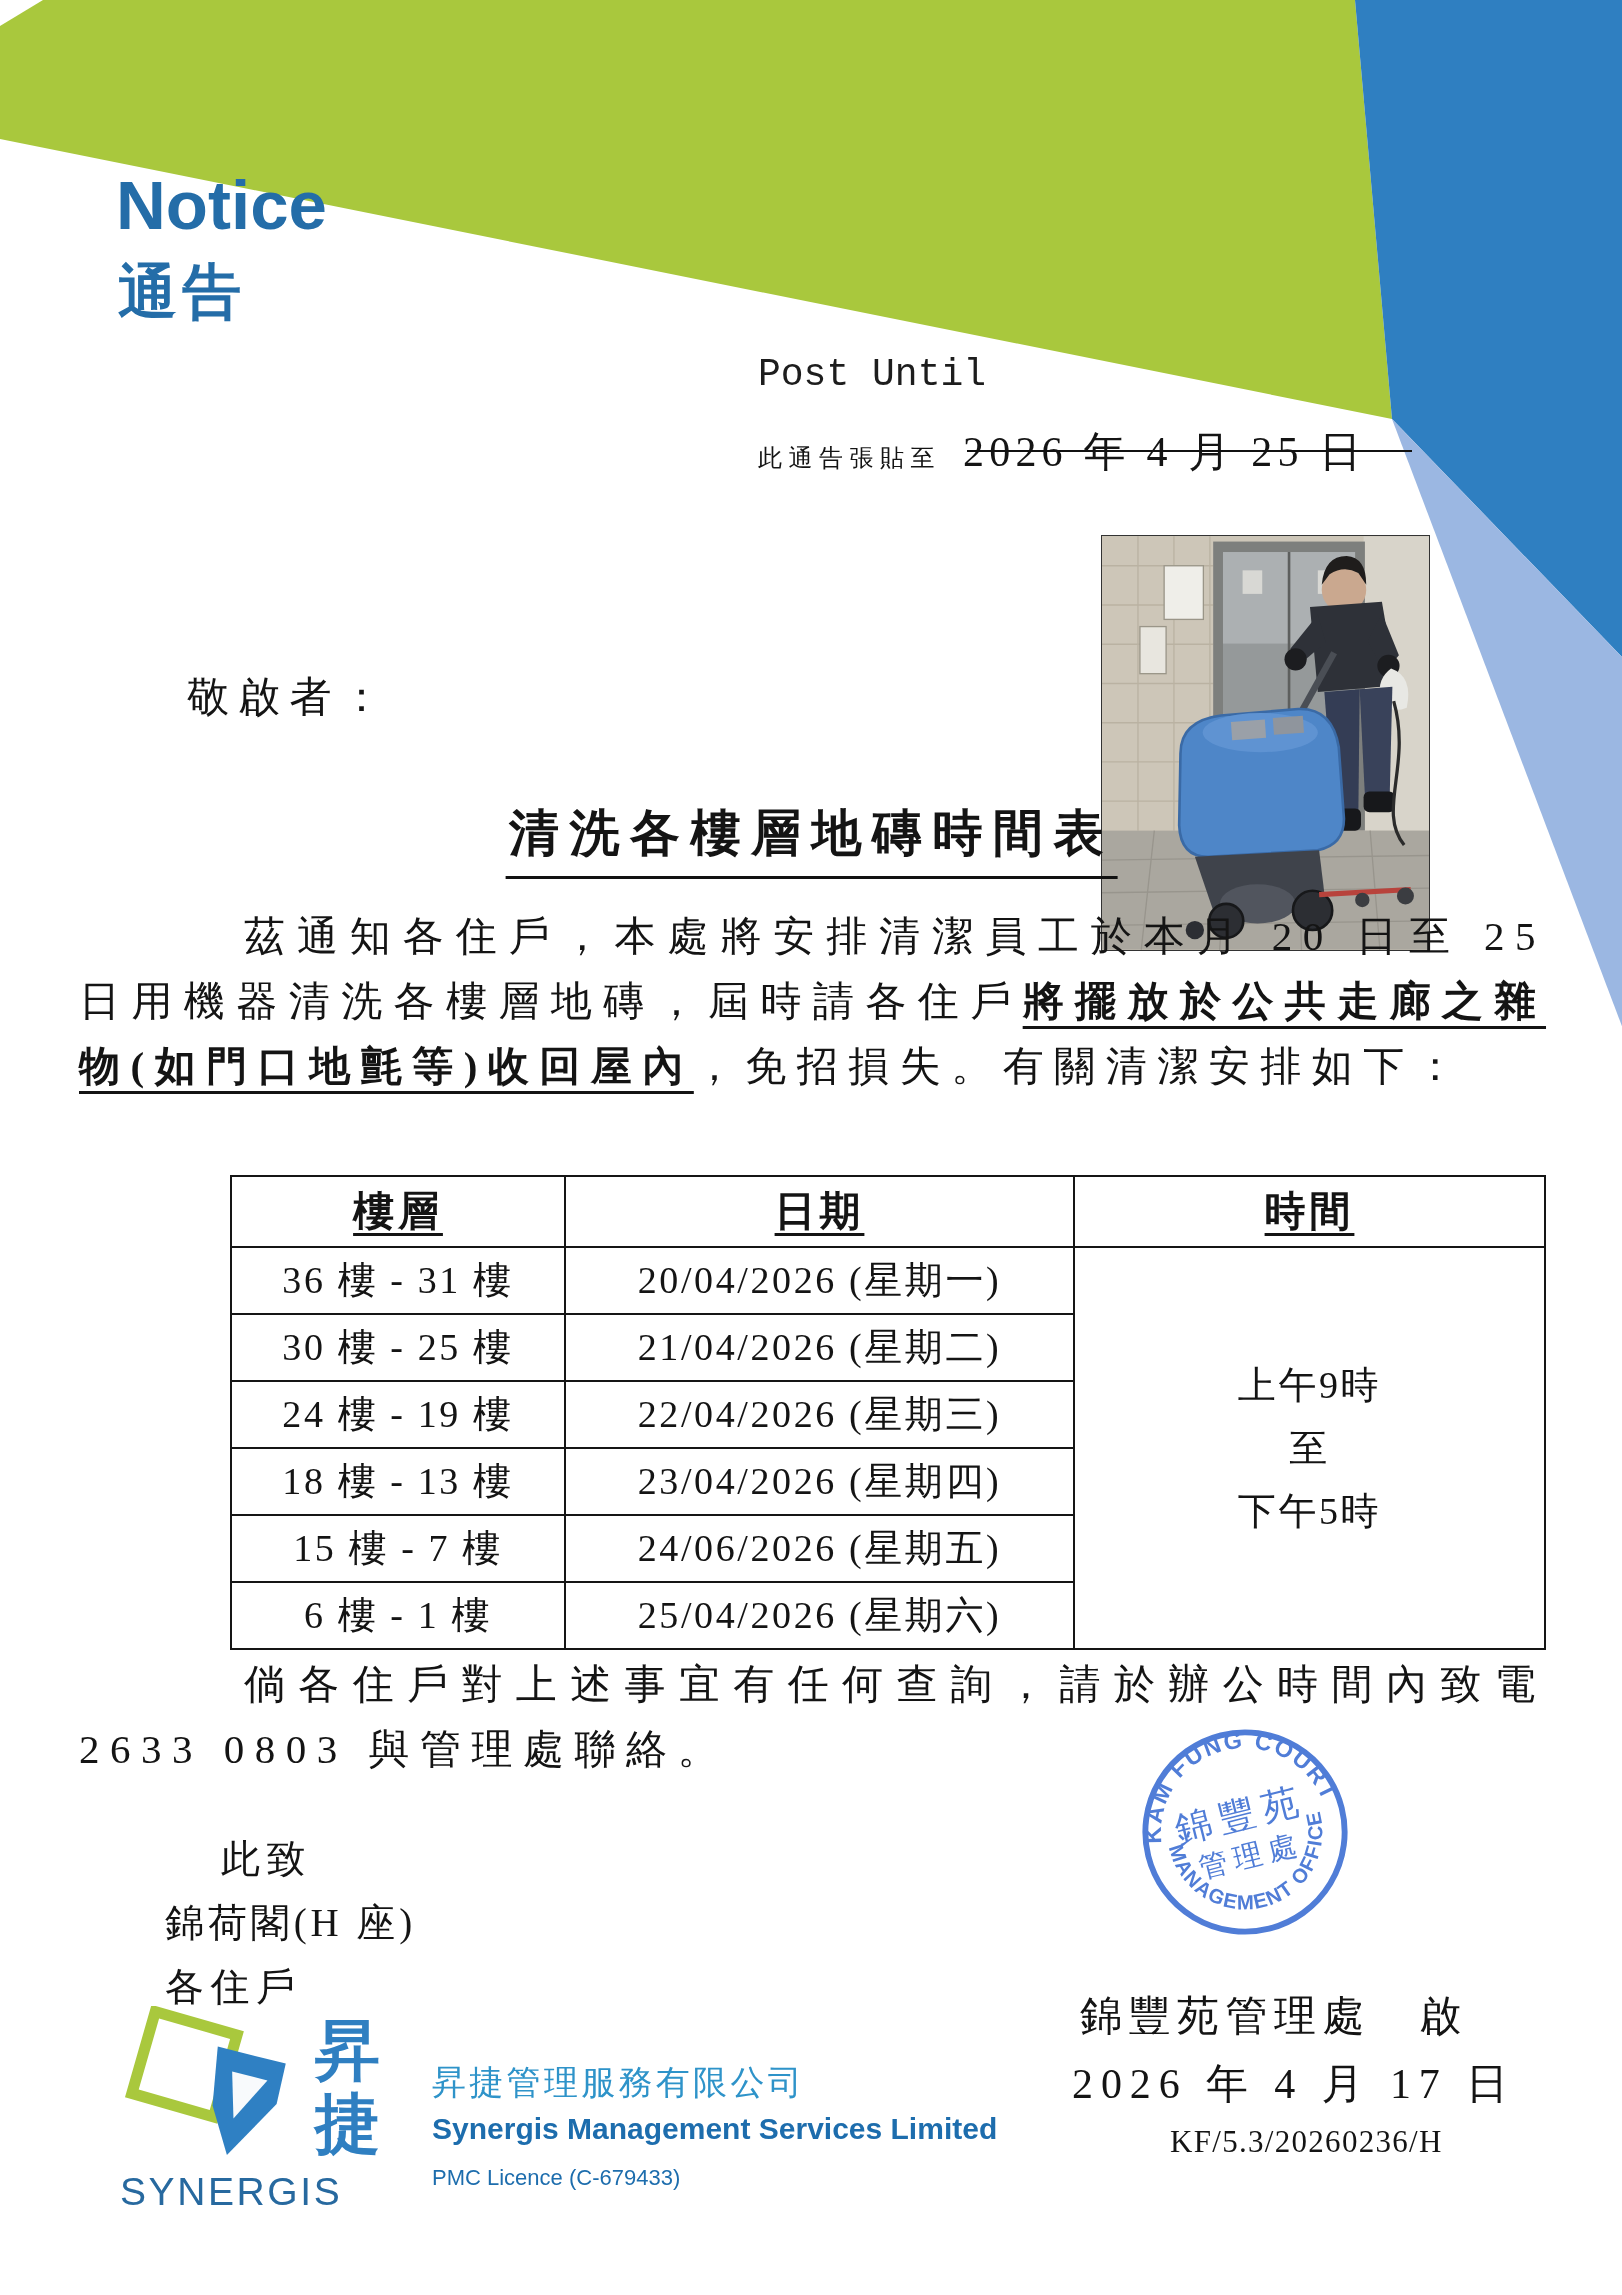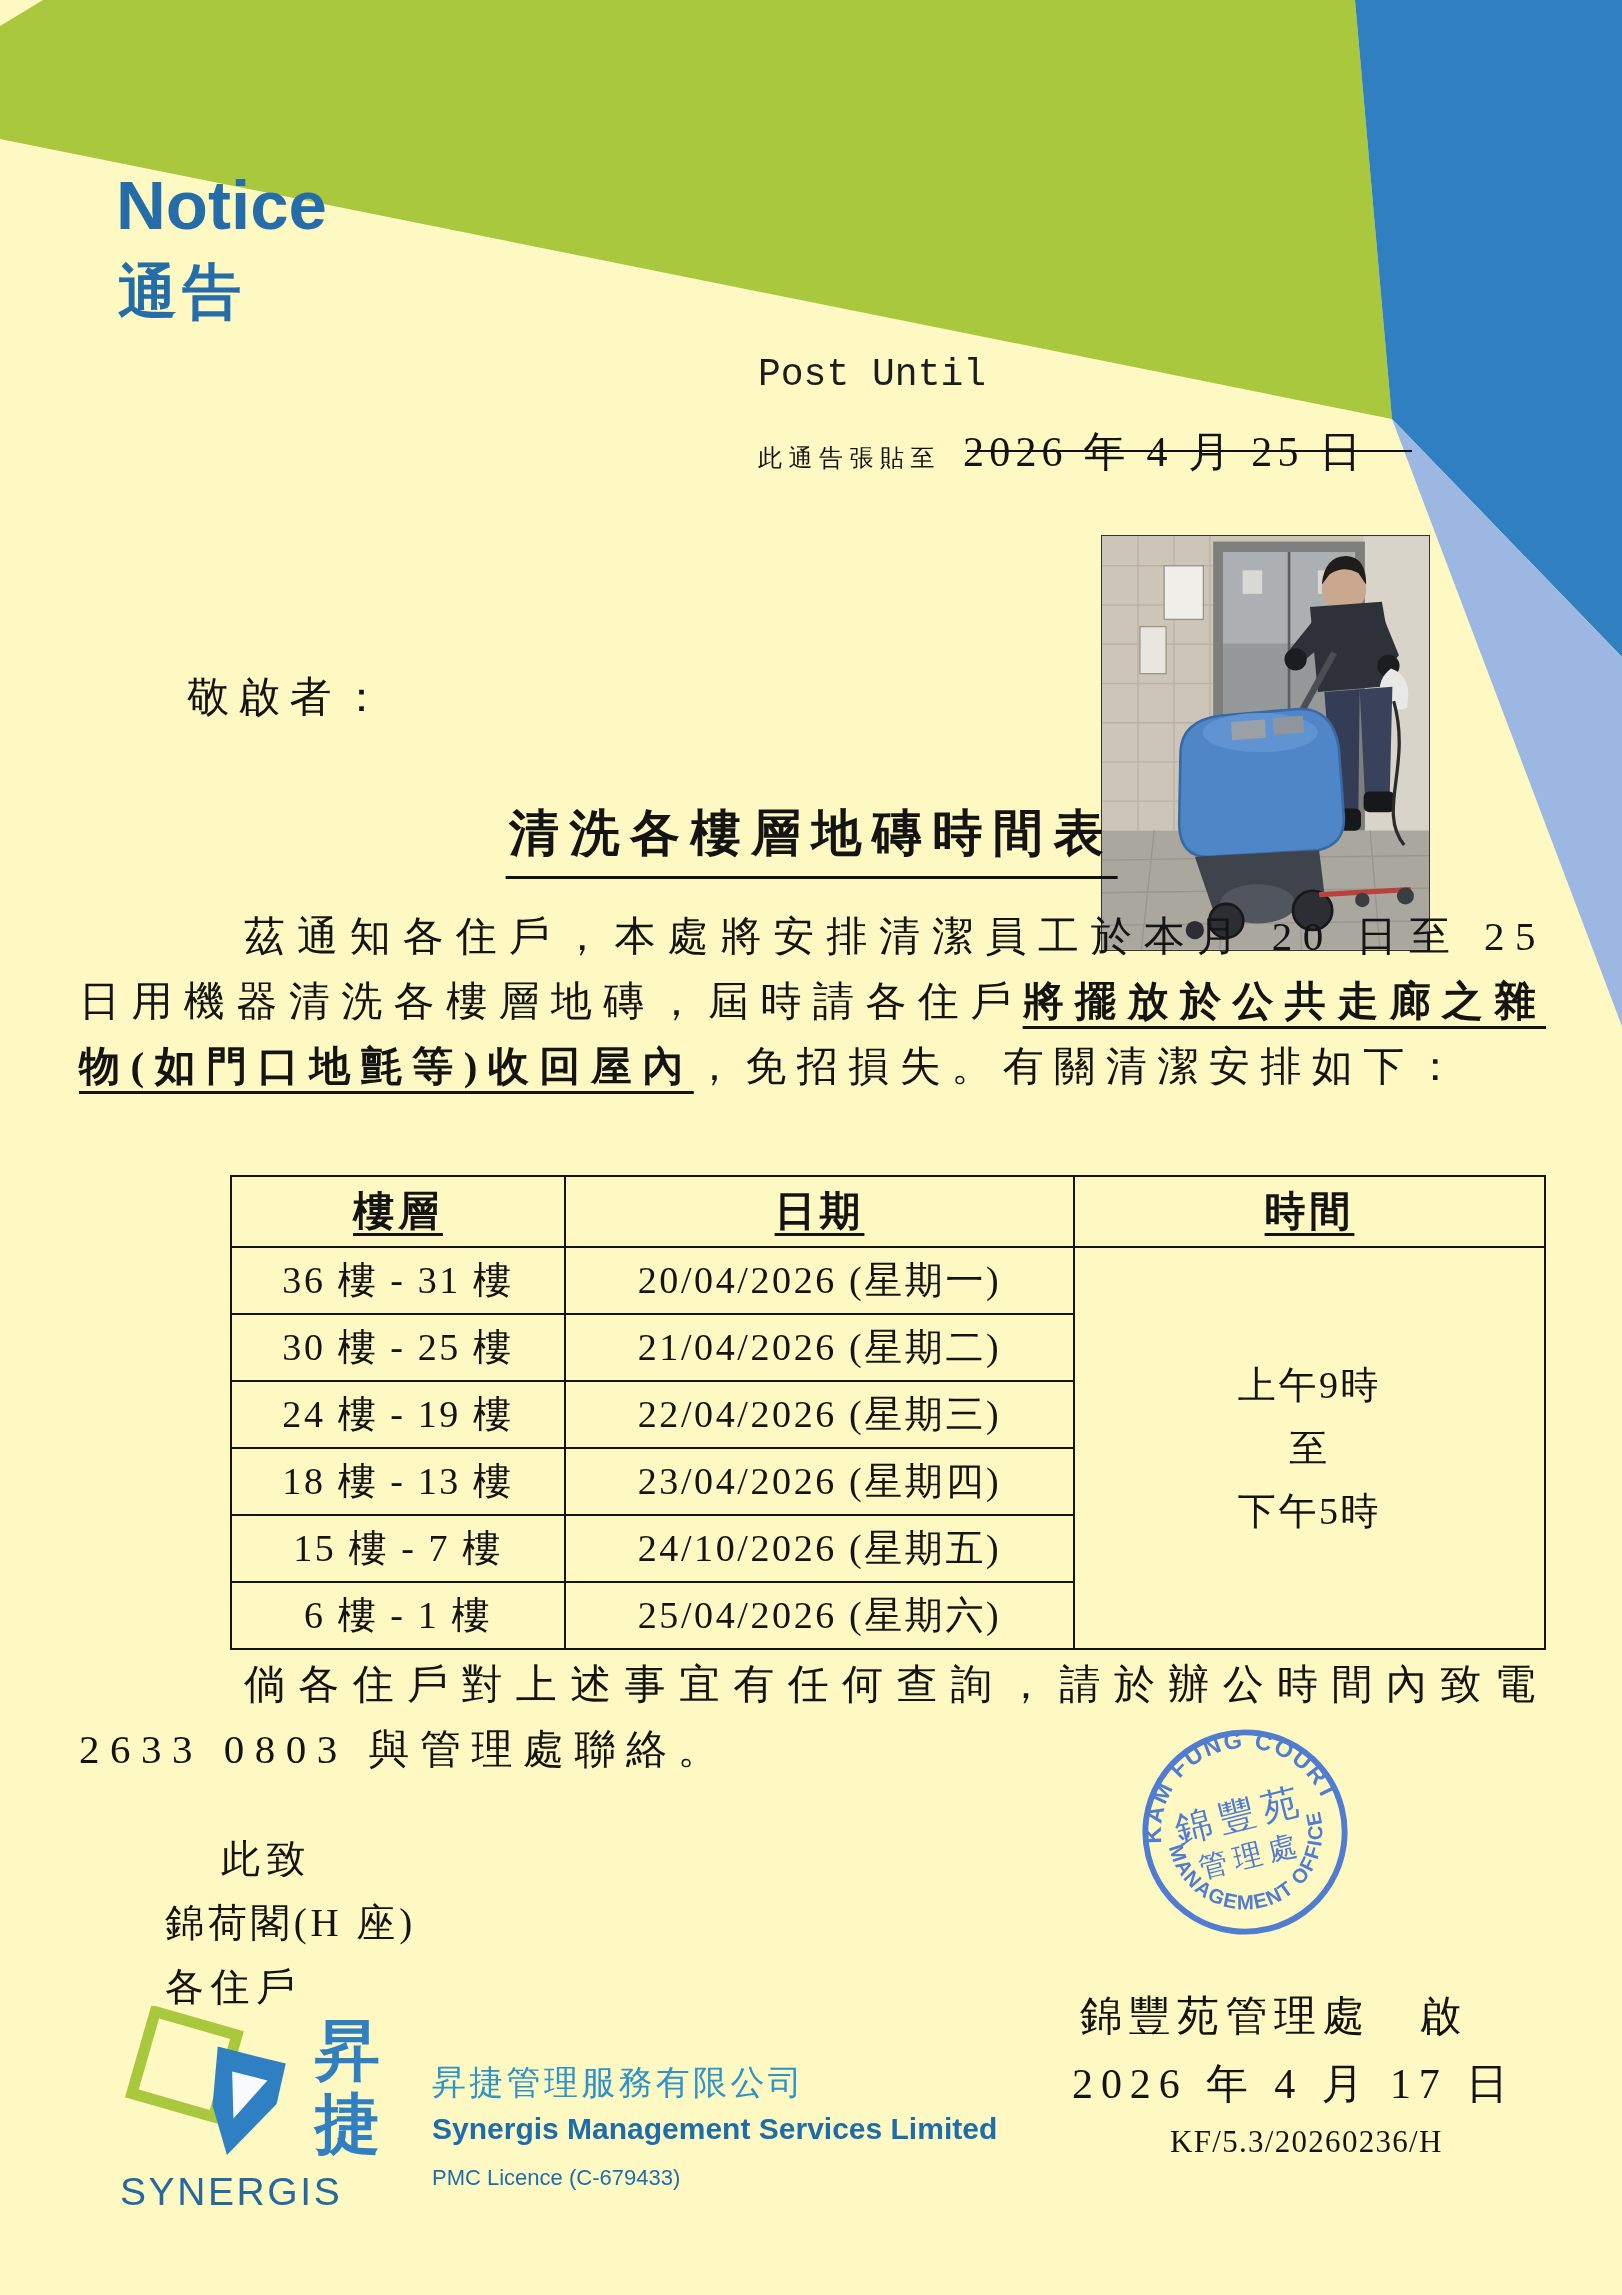--- a/index.html
+++ b/index.html
@@ -1,17 +1,17 @@
 <!DOCTYPE html>
 <html style="font-size:10.5px"><head>
 <meta charset="utf-8">
 <style>
   html,body{margin:0;padding:0;background:#e8e8e8;}
   #page{
-    position:relative; width:1623px; height:2295px; background:#fef9c3;
+    position:relative; width:1623px; height:2295px; background:#ffffff;
     overflow:hidden; font-family:"Liberation Serif","DejaVu Serif",serif; color:#141414;
   }
   
   .shape{position:absolute;left:0;top:0;width:1623px;height:1047px;}
   .shape.green{background:#a9c83d;clip-path:polygon(0px 26px,43px 0px,1355px 0px,1392px 419px,0px 139px);}
   .shape.blue{background:#2f7fc1;clip-path:polygon(1355px 0px,1623px 0px,1623px 658px,1392px 419px);}
   .shape.lightblue{background:#9bb7e2;clip-path:polygon(1392px 419px,1623px 658px,1623px 1029px);}
   
   .brand-notice{position:absolute;left:116px;top:171px;font-family:"Liberation Sans","DejaVu Sans",sans-serif;
     font-weight:bold;font-size:69px;line-height:1;color:#246da8;}
@@ -184,21 +184,21 @@
       <tr>
         <td>24 樓 - 19 樓</td>
         <td>22/04/2026 (星期三)</td>
       </tr>
       <tr>
         <td>18 樓 - 13 樓</td>
         <td>23/04/2026 (星期四)</td>
       </tr>
       <tr>
         <td>15 樓 - 7 樓</td>
-        <td>24/10/2026 (星期五)</td>
+        <td>24/06/2026 (星期五)</td>
       </tr>
       <tr>
         <td>6 樓 - 1 樓</td>
         <td>25/04/2026 (星期六)</td>
       </tr>
     </tbody>
   </table>
 
   <div class="para para2">倘各住戶對上述事宜有任何查詢，請於辦公時間內致電 2633 0803 與管理處聯絡。</div>
 

